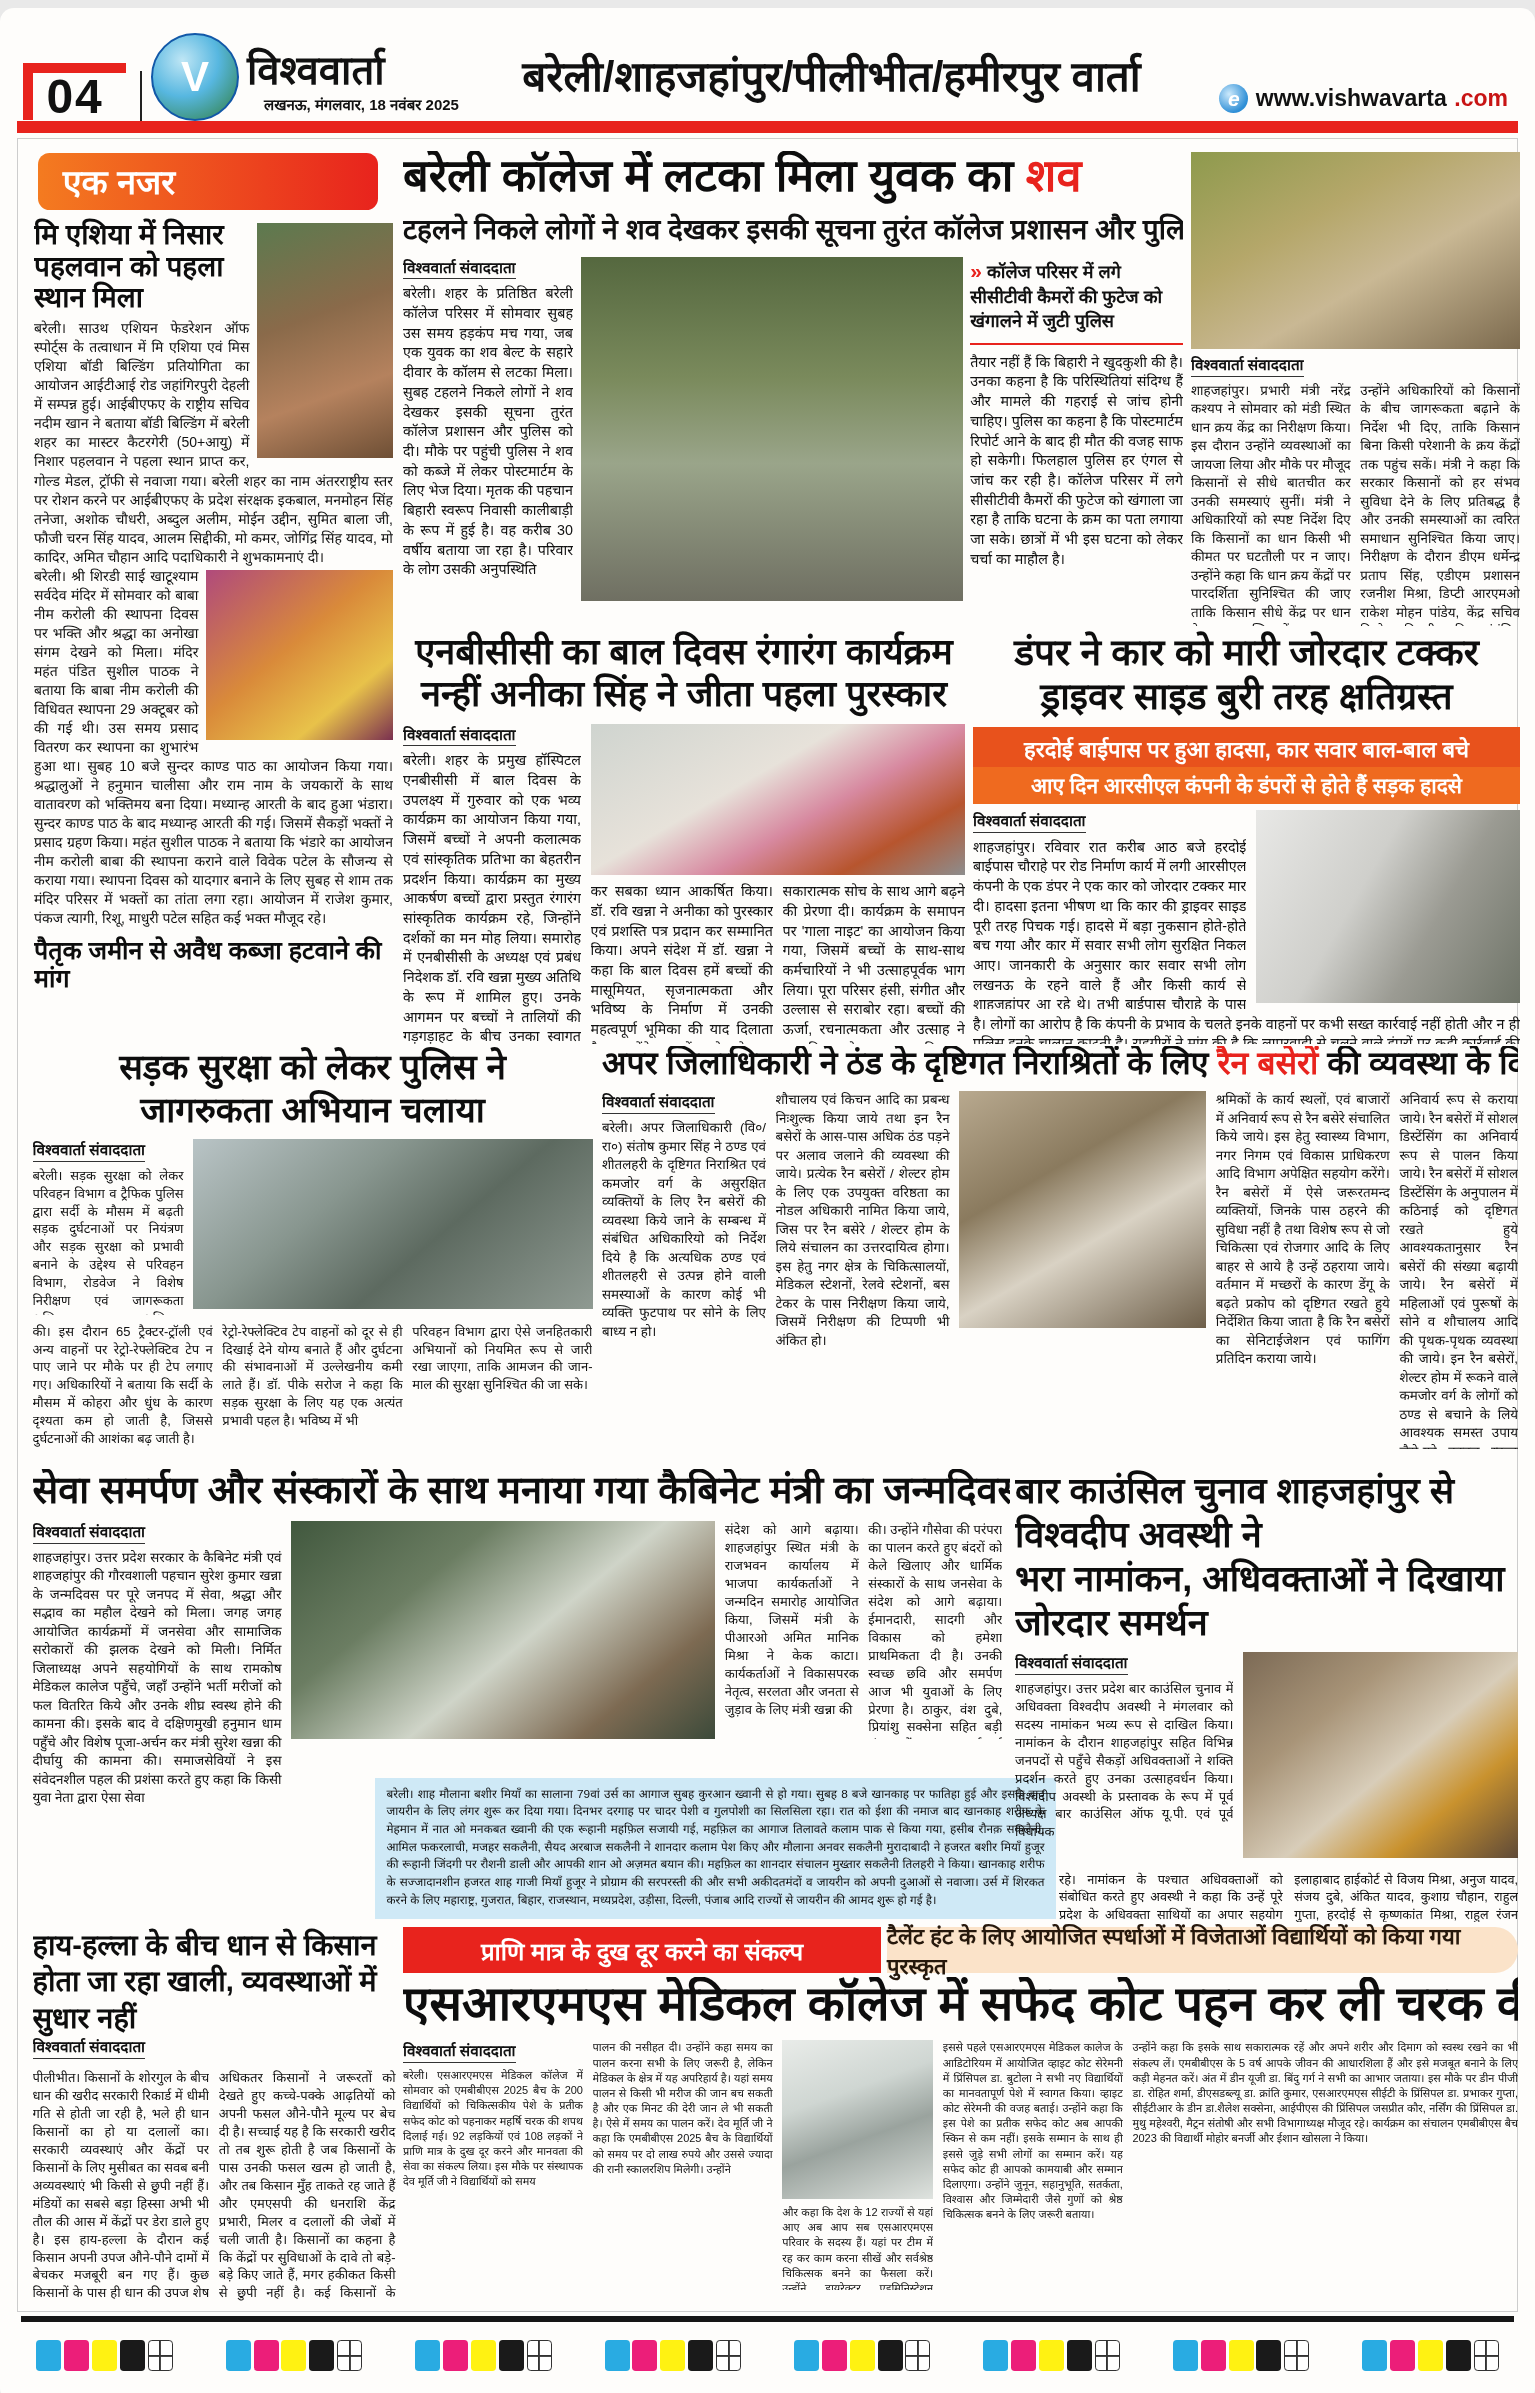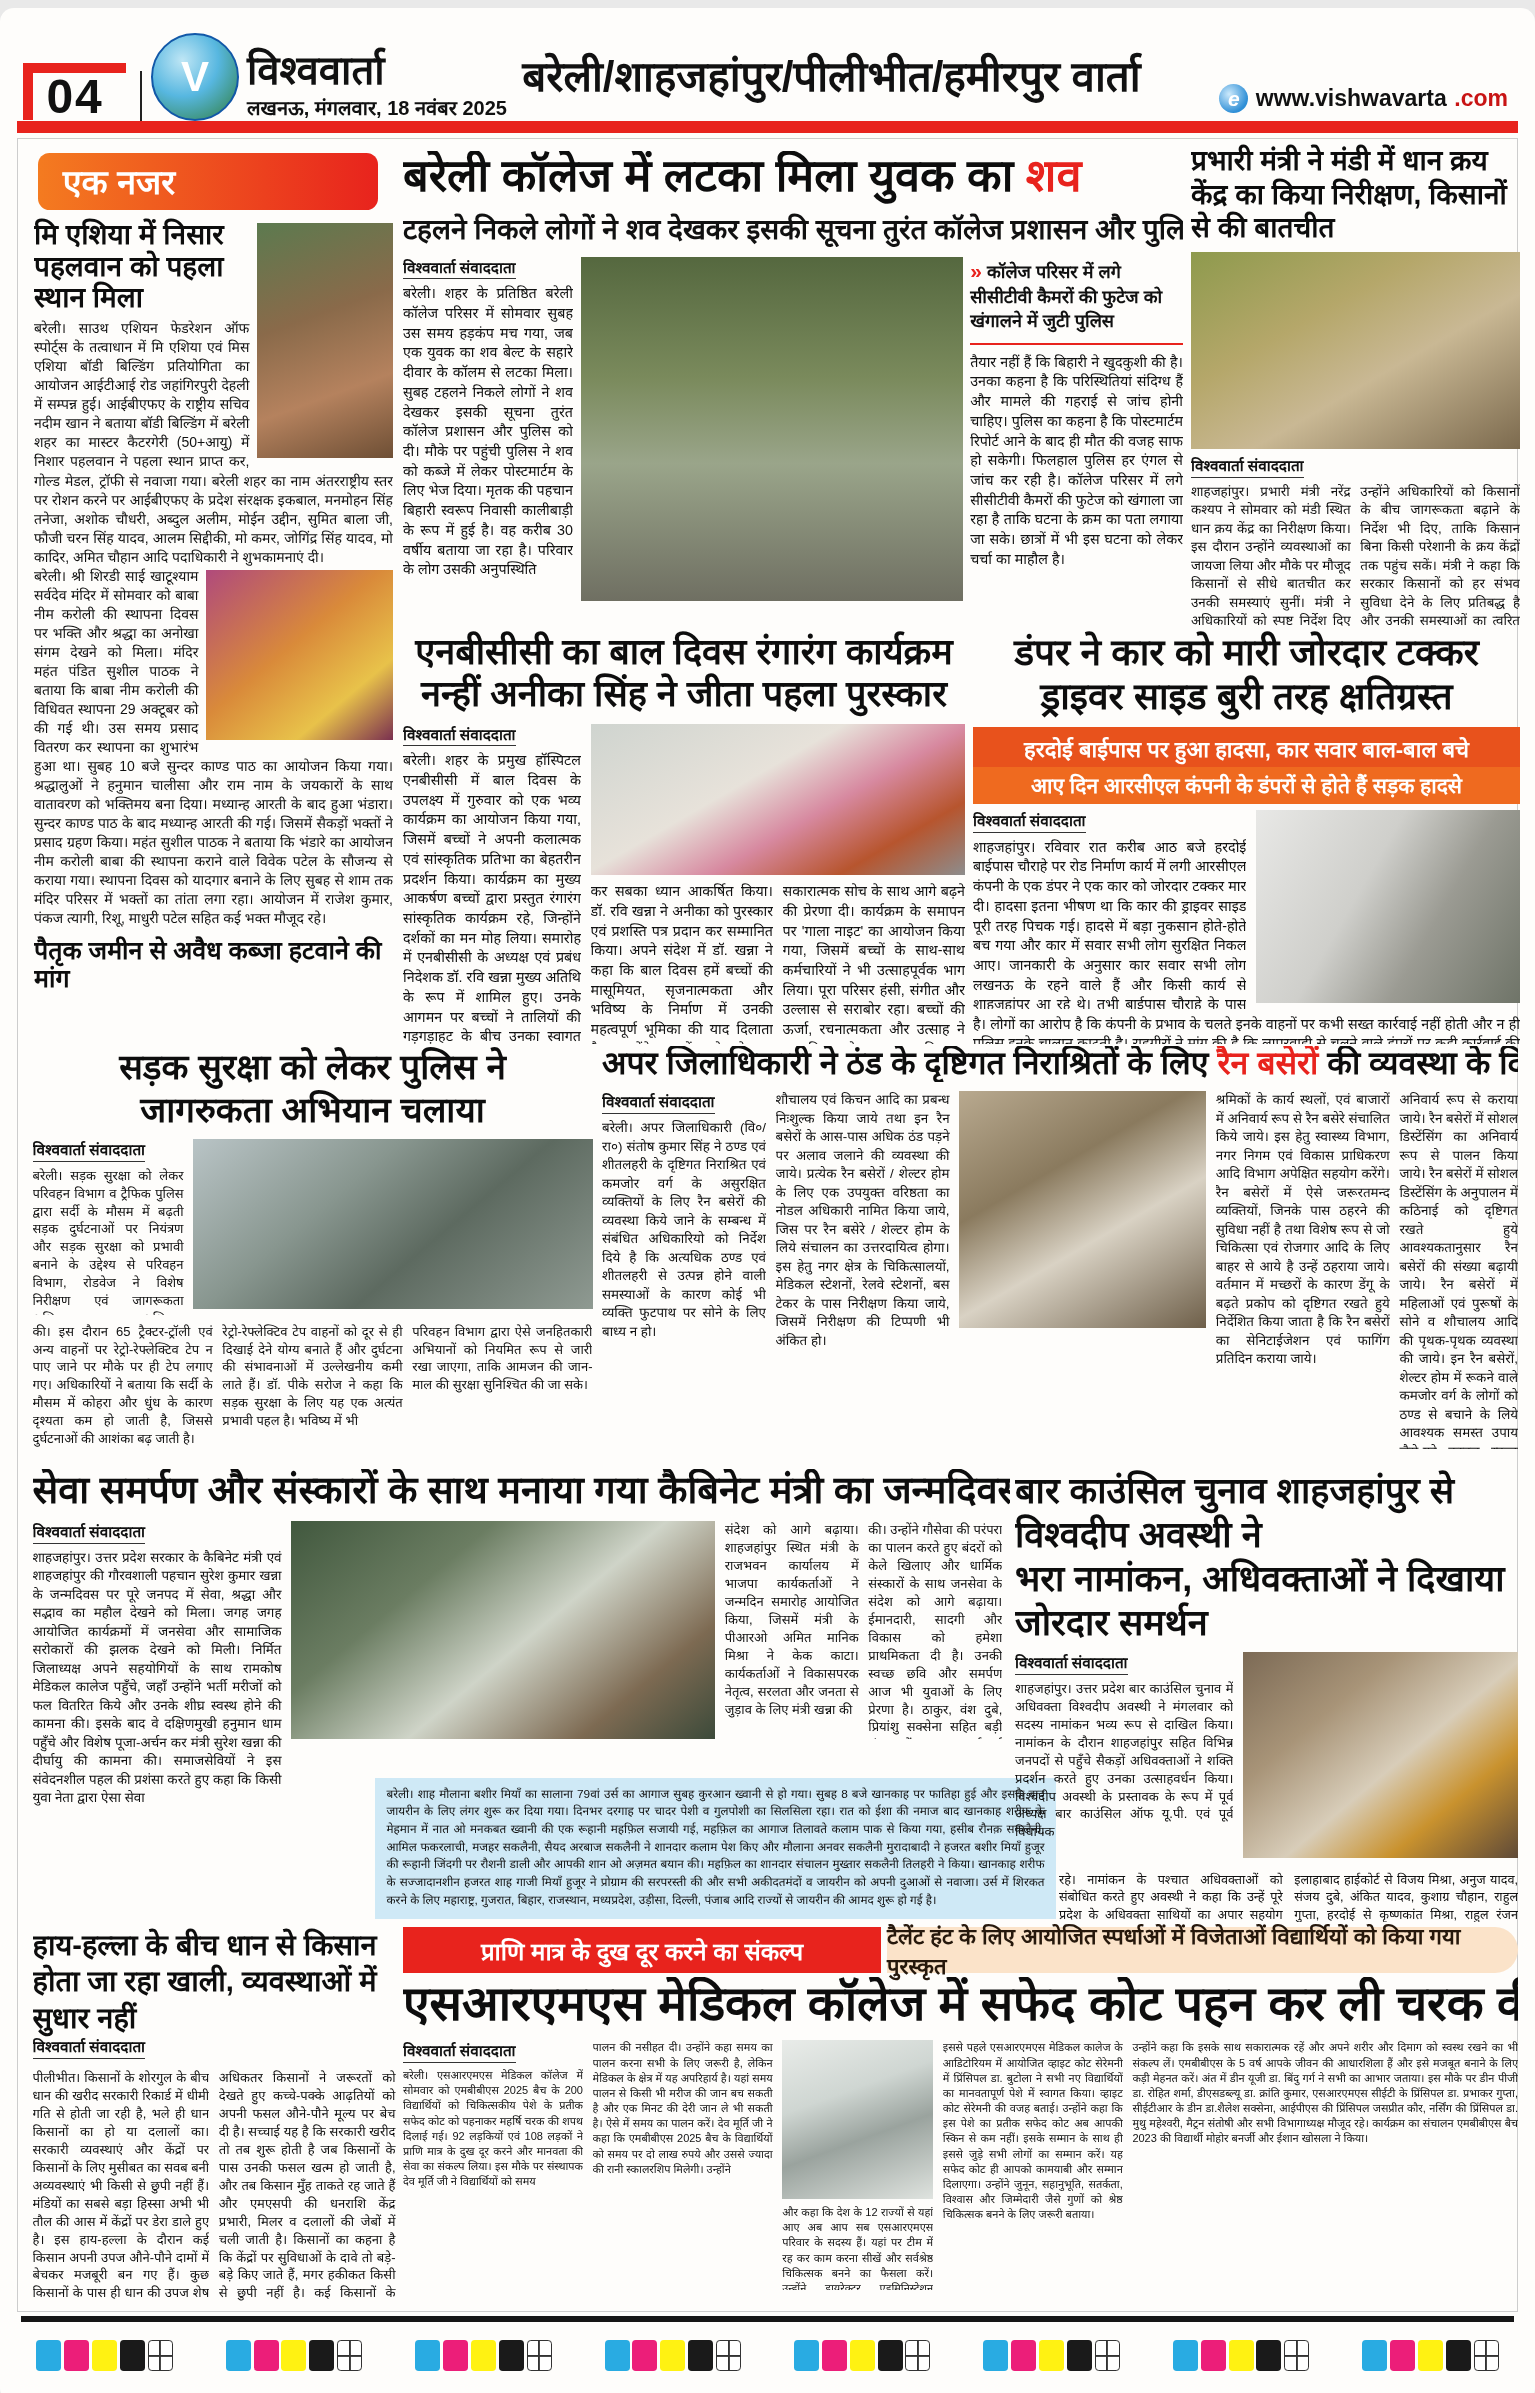--- a/index.html
+++ b/index.html
@@ -8,21 +8,21 @@
   
   .pageno{position:absolute;left:23px;top:55px;width:103px;height:57px;border-left:10.5px solid #e8231d;
           border-top:10.5px solid #e8231d;display:flex;align-items:center;padding-left:13.4px;box-sizing:border-box;
           font-size:48px;font-weight:800;letter-spacing:1.9px;}
   .mast-divider{position:absolute;left:140px;top:63px;width:1.9px;height:50px;background:#222;}
   .logo-circle{position:absolute;left:151px;top:25px;width:84px;height:84px;border-radius:50%;
           background:radial-gradient(circle at 35% 30%,#bfe6f5 0%,#57b7e0 45%,#2f7d3b 100%);
           border:2.9px solid #1258a8;display:flex;align-items:center;justify-content:center;
           color:#fff;font-size:42px;font-weight:800;}
   .paper-name{position:absolute;left:247px;top:32.5px;font-size:40px;font-weight:800;}
-  .edition-line{position:absolute;left:247px;top:86px;font-size:20px;font-weight:700;}
+  .edition-line{position:absolute;left:264px;top:86px;font-size:15px;font-weight:700;}
   .section-title{position:absolute;left:449px;top:38px;width:765px;text-align:center;font-size:42px;
           font-weight:800;white-space:nowrap;overflow:hidden;}
   .website{position:absolute;right:27px;top:76px;display:flex;align-items:center;gap:7.6px;
           font-size:23px;font-weight:800;}
   .e-icon{width:29px;height:29px;border-radius:50%;
           background:radial-gradient(circle at 35% 35%,#cdeafc,#2f8fd6 70%);
           color:#fff;display:flex;align-items:center;justify-content:center;
           font-size:21px;font-weight:800;font-style:italic;}
   .website .dotcom{color:#c81414;}
   .mast-rule{position:absolute;left:17px;top:113px;width:1501px;height:12.4px;background:#e8231d;}
@@ -207,21 +207,20 @@
       </div>
       <div class="photo ph-crowd"></div>
       <div class="college-col2">
         <div class="hlbox"><span class="hl-arrow">»</span> <span>कॉलेज परिसर में लगे सीसीटीवी कैमरों की फुटेज को खंगालने में जुटी पुलिस</span></div>
         <div class="btxt">तैयार नहीं हैं कि बिहारी ने खुदकुशी की है। उनका कहना है कि परिस्थितियां संदिग्ध हैं और मामले की गहराई से जांच होनी चाहिए। पुलिस का कहना है कि पोस्टमार्टम रिपोर्ट आने के बाद ही मौत की वजह साफ हो सकेगी। फिलहाल पुलिस हर एंगल से जांच कर रही है। कॉलेज परिसर में लगे सीसीटीवी कैमरों की फुटेज को खंगाला जा रहा है ताकि घटना के क्रम का पता लगाया जा सके। छात्रों में भी इस घटना को लेकर चर्चा का माहौल है।</div>
       </div>
     </div>
   </article>
 
   <article class="art-mandi">
-    <h2 class="mandi-head">प्रभारी मंत्री ने मंडी में धान क्रय केंद्र का किया निरीक्षण, किसानों से की बातचीत</h2>
     <div class="photo ph-mandi"></div>
     <span class="byline">विश्ववार्ता संवाददाता</span>
     <div class="cols mandi-cols">
       <div class="btxt" style="flex:1">शाहजहांपुर। प्रभारी मंत्री नरेंद्र कश्यप ने सोमवार को मंडी स्थित धान क्रय केंद्र का निरीक्षण किया। इस दौरान उन्होंने व्यवस्थाओं का जायजा लिया और मौके पर मौजूद किसानों से सीधे बातचीत कर उनकी समस्याएं सुनीं। मंत्री ने अधिकारियों को स्पष्ट निर्देश दिए कि किसानों का धान किसी भी कीमत पर घटतौली पर न जाए। उन्होंने कहा कि धान क्रय केंद्रों पर पारदर्शिता सुनिश्चित की जाए ताकि किसान सीधे केंद्र पर धान बेचकर लाभान्वित हों।</div>
       <div class="btxt" style="flex:1">उन्होंने अधिकारियों को किसानों के बीच जागरूकता बढ़ाने के निर्देश भी दिए, ताकि किसान बिना किसी परेशानी के क्रय केंद्रों तक पहुंच सकें। मंत्री ने कहा कि सरकार किसानों को हर संभव सुविधा देने के लिए प्रतिबद्ध है और उनकी समस्याओं का त्वरित समाधान सुनिश्चित किया जाए। निरीक्षण के दौरान डीएम धर्मेन्द्र प्रताप सिंह, एडीएम प्रशासन रजनीश मिश्रा, डिप्टी आरएमओ राकेश मोहन पांडेय, केंद्र सचिव त्रिपुरेश तिवारी सहित संबंधित विभागों के अधिकारी मौजूद रहे।</div>
     </div>
   </article>
 
   <article class="art-nbcc">
     <h2 class="nbcc-head">

